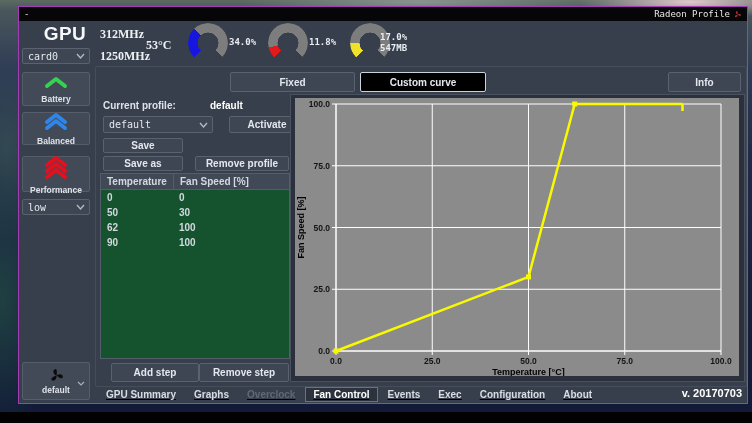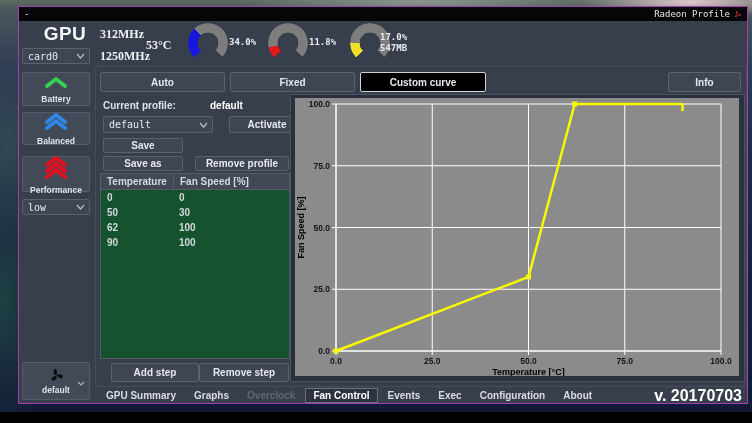--- a/index.html
+++ b/index.html
@@ -67,25 +67,25 @@
   .steps .c1{width:72px;padding-left:6px;box-sizing:border-box;line-height:15px;}
   .steps .c2{flex:1;padding-left:6px;box-sizing:border-box;line-height:15px;}
   .steps .hdr .c2{border-left:1px solid #555d6b;}
   .steps .row{display:flex;height:15px;}
 
   .chart-panel{position:absolute;left:271px;top:73px;width:455px;height:288px;background:#2b313c;
                border:1px solid #4a5260;box-sizing:border-box;}
   .chart-panel svg{position:absolute;left:4px;top:3px;}
 
   
-  .tabbar{position:absolute;left:79px;top:366px;height:16px;display:flex;align-items:flex-end;gap:2px;}
+  .tabbar{position:absolute;left:79px;top:366px;height:16px;display:flex;align-items:flex-start;gap:2px;text-decoration:underline;}
   .tab{padding:1px 7px;font-size:10px;font-weight:bold;color:#d9dde3;border:1px solid transparent;}
   .tab.active{background:#2c323e;border-color:#6a7280;color:#fff;}
   .tab.disabled{color:#5f6874;}
-  .version{position:absolute;right:5px;top:366px;font-size:16px;font-weight:bold;color:#fff;}
+  .version{position:absolute;right:5px;top:366px;font-size:11px;font-weight:bold;color:#fff;}
 </style>
 </head>
 <body>
 
 <div class="desktop"></div>
 <div class="taskbar"></div>
 
 <div class="window">
   <div class="titlebar">
     <span class="min">-</span>
@@ -164,21 +164,20 @@
         </g>
       </svg>
       <span>default</span>
       <span class="caret-side"><svg width="8" height="5">
             <polyline points="1,1 4,4 7,1" fill="none" stroke="#aab0ba" stroke-width="1.2"></polyline>
           </svg></span>
     </div>
 
     <div class="groupbox"></div>
 
-    <div class="btn" style="left:81px;top:51px;width:125px;height:20px;">Auto</div>
     <div class="btn" style="left:211px;top:51px;width:125px;height:20px;">Fixed</div>
     <div class="btn selected" style="left:341px;top:51px;width:126px;height:20px;">Custom curve</div>
     <div class="btn" style="left:649px;top:51px;width:73px;height:20px;">Info</div>
 
     <div class="lbl" style="left:84px;top:79px;">Current profile:</div>
     <div class="lbl" style="left:191px;top:79px;color:#fff;">default</div>
 
     <div class="combo" style="left:84px;top:95px;width:110px;height:17px;">
       <span>default</span>
       <span class="caret-box">

